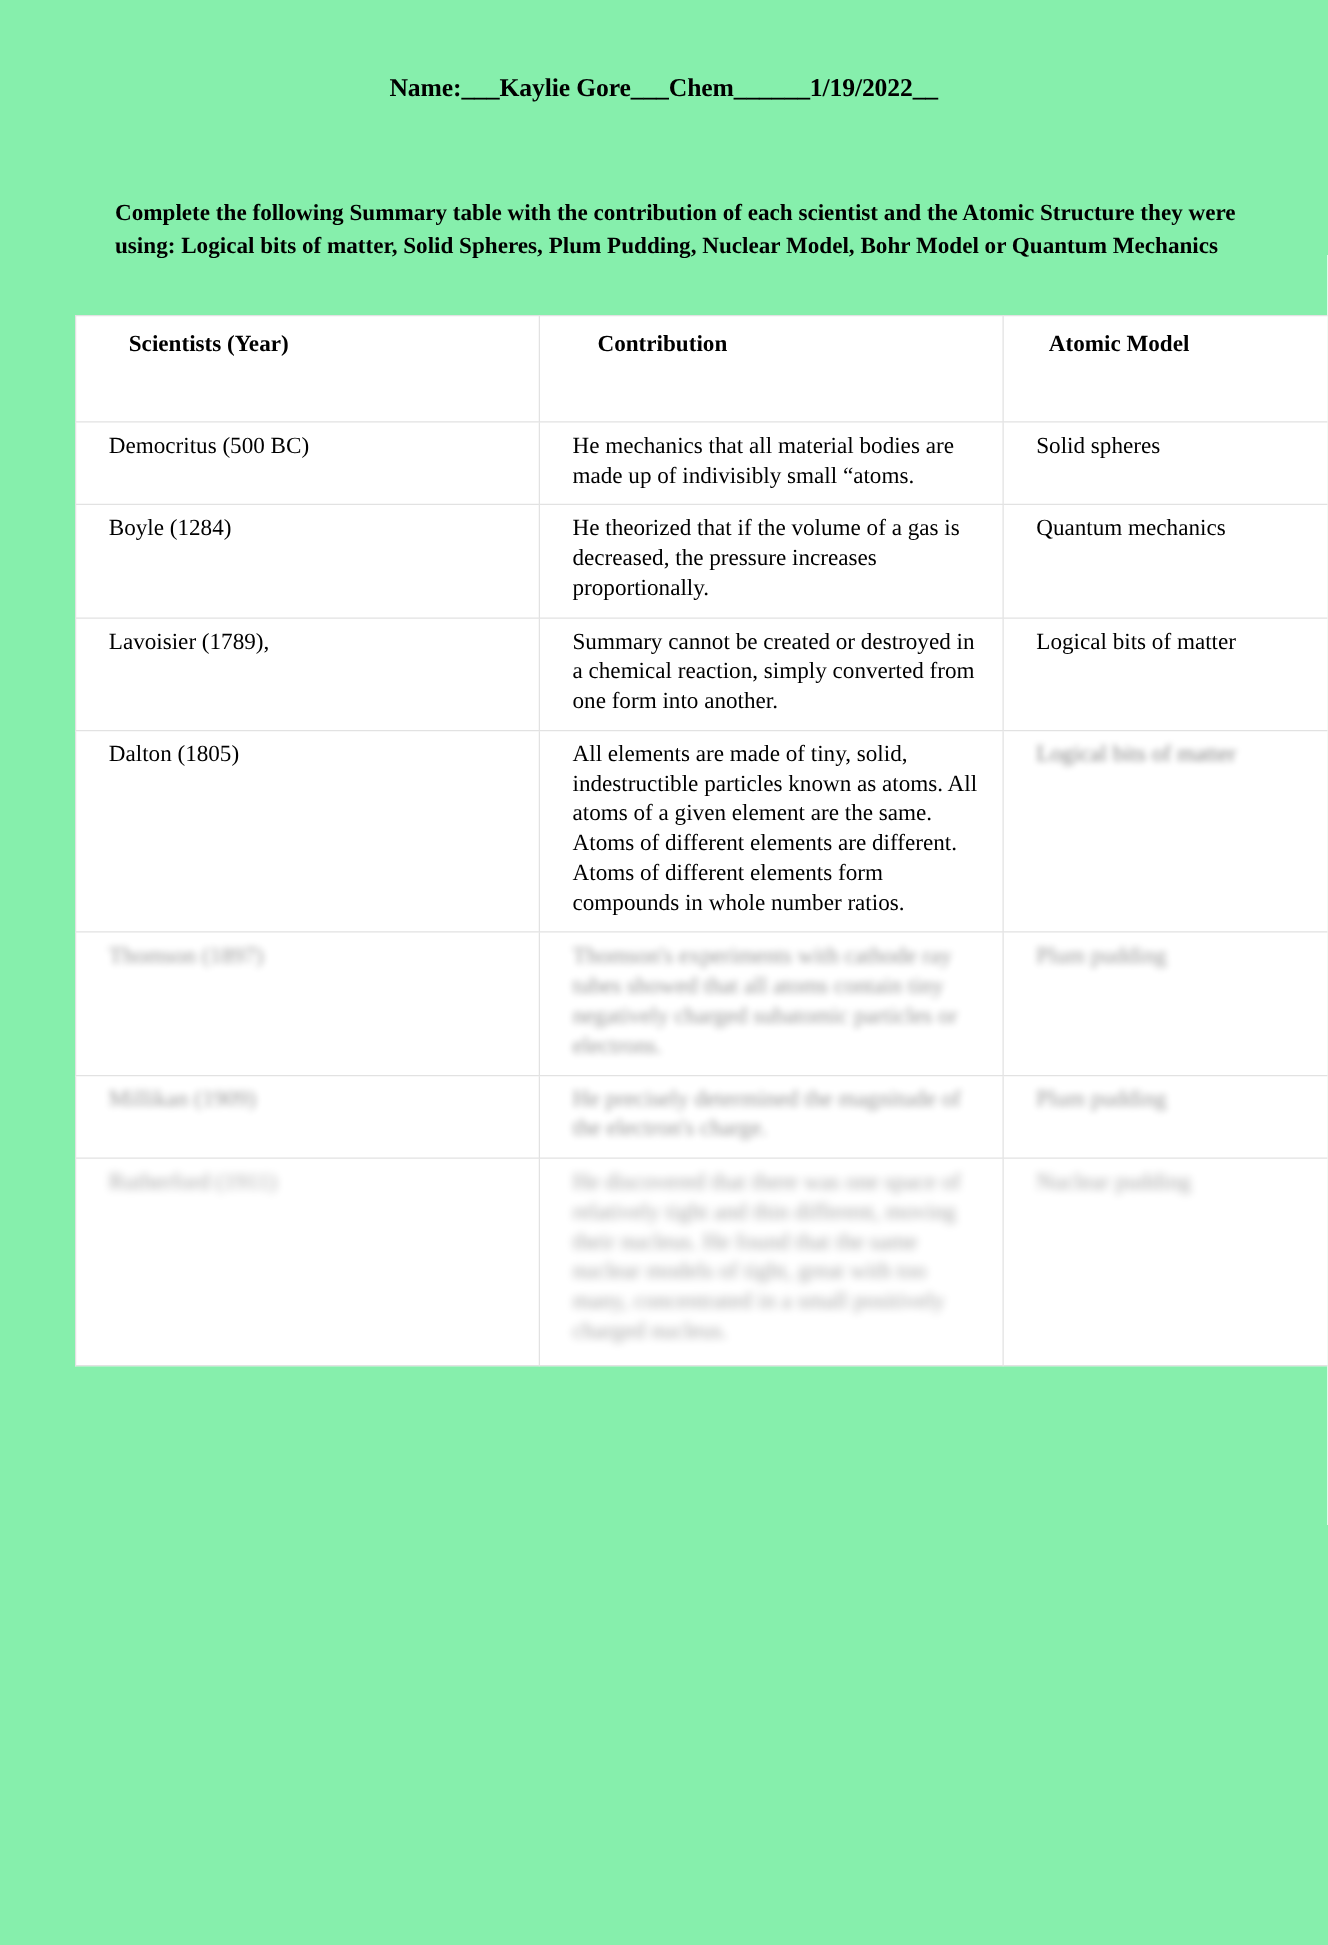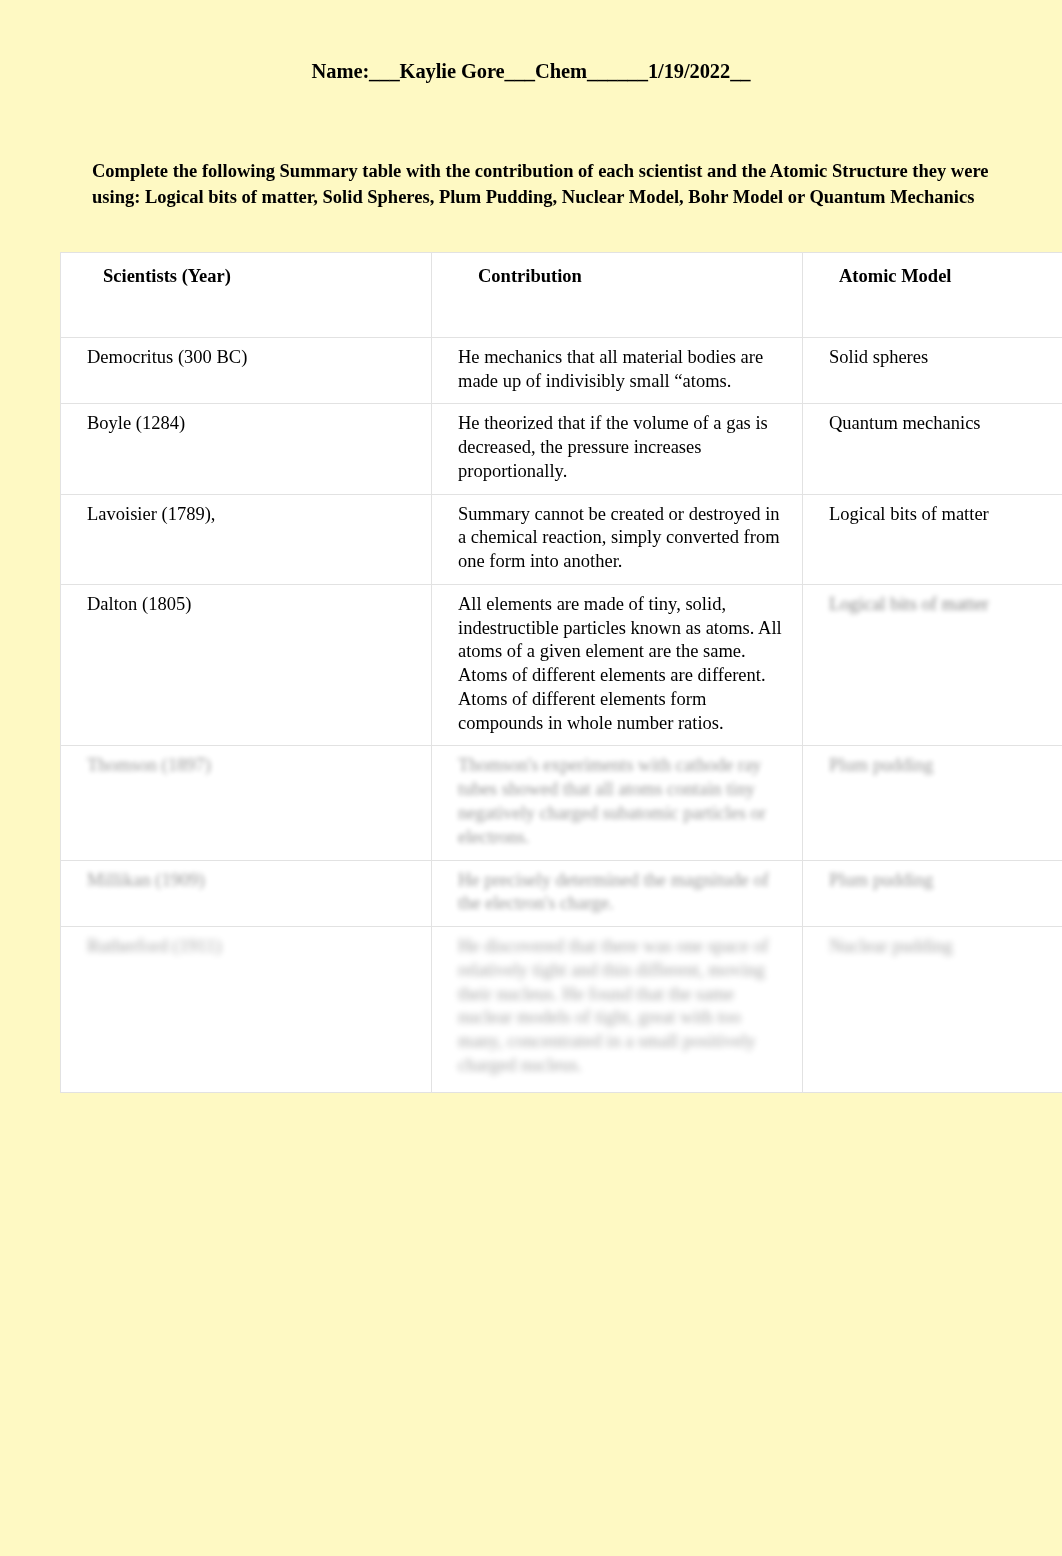--- a/index.html
+++ b/index.html
@@ -12,21 +12,21 @@
     height: 1556px;
     font-family: "Liberation Serif", "DejaVu Serif", serif;
     color: #000000;
     position: relative;
     overflow: hidden;
   }
 
   .page {
     position: absolute;
     inset: 0;
-    background: #fef9c3;
+    background: #86efac;
   }
 
   
   .name-line {
     position: absolute;
     left: 0;
     top: 60px;
     width: 1062px;
     text-align: center;
     font-weight: bold;
@@ -119,21 +119,21 @@
     <thead>
       <tr>
         <th class="col-sci">Scientists (Year)</th>
         <th class="col-contr">Contribution</th>
         <th class="col-model">Atomic Model</th>
       </tr>
     </thead>
     <tbody>
 
       <tr>
-        <td class="col-sci cell-sci">Democritus (300 BC)</td>
+        <td class="col-sci cell-sci">Democritus (500 BC)</td>
         <td class="col-contr cell-contr">He mechanics that all material bodies are made up of indivisibly small “atoms.</td>
         <td class="col-model cell-model">Solid spheres</td>
       </tr>
 
       <tr>
         <td class="col-sci cell-sci">Boyle (1284)</td>
         <td class="col-contr cell-contr">He theorized that if the volume of a gas is decreased, the pressure increases proportionally.</td>
         <td class="col-model cell-model">Quantum mechanics</td>
       </tr>
 

